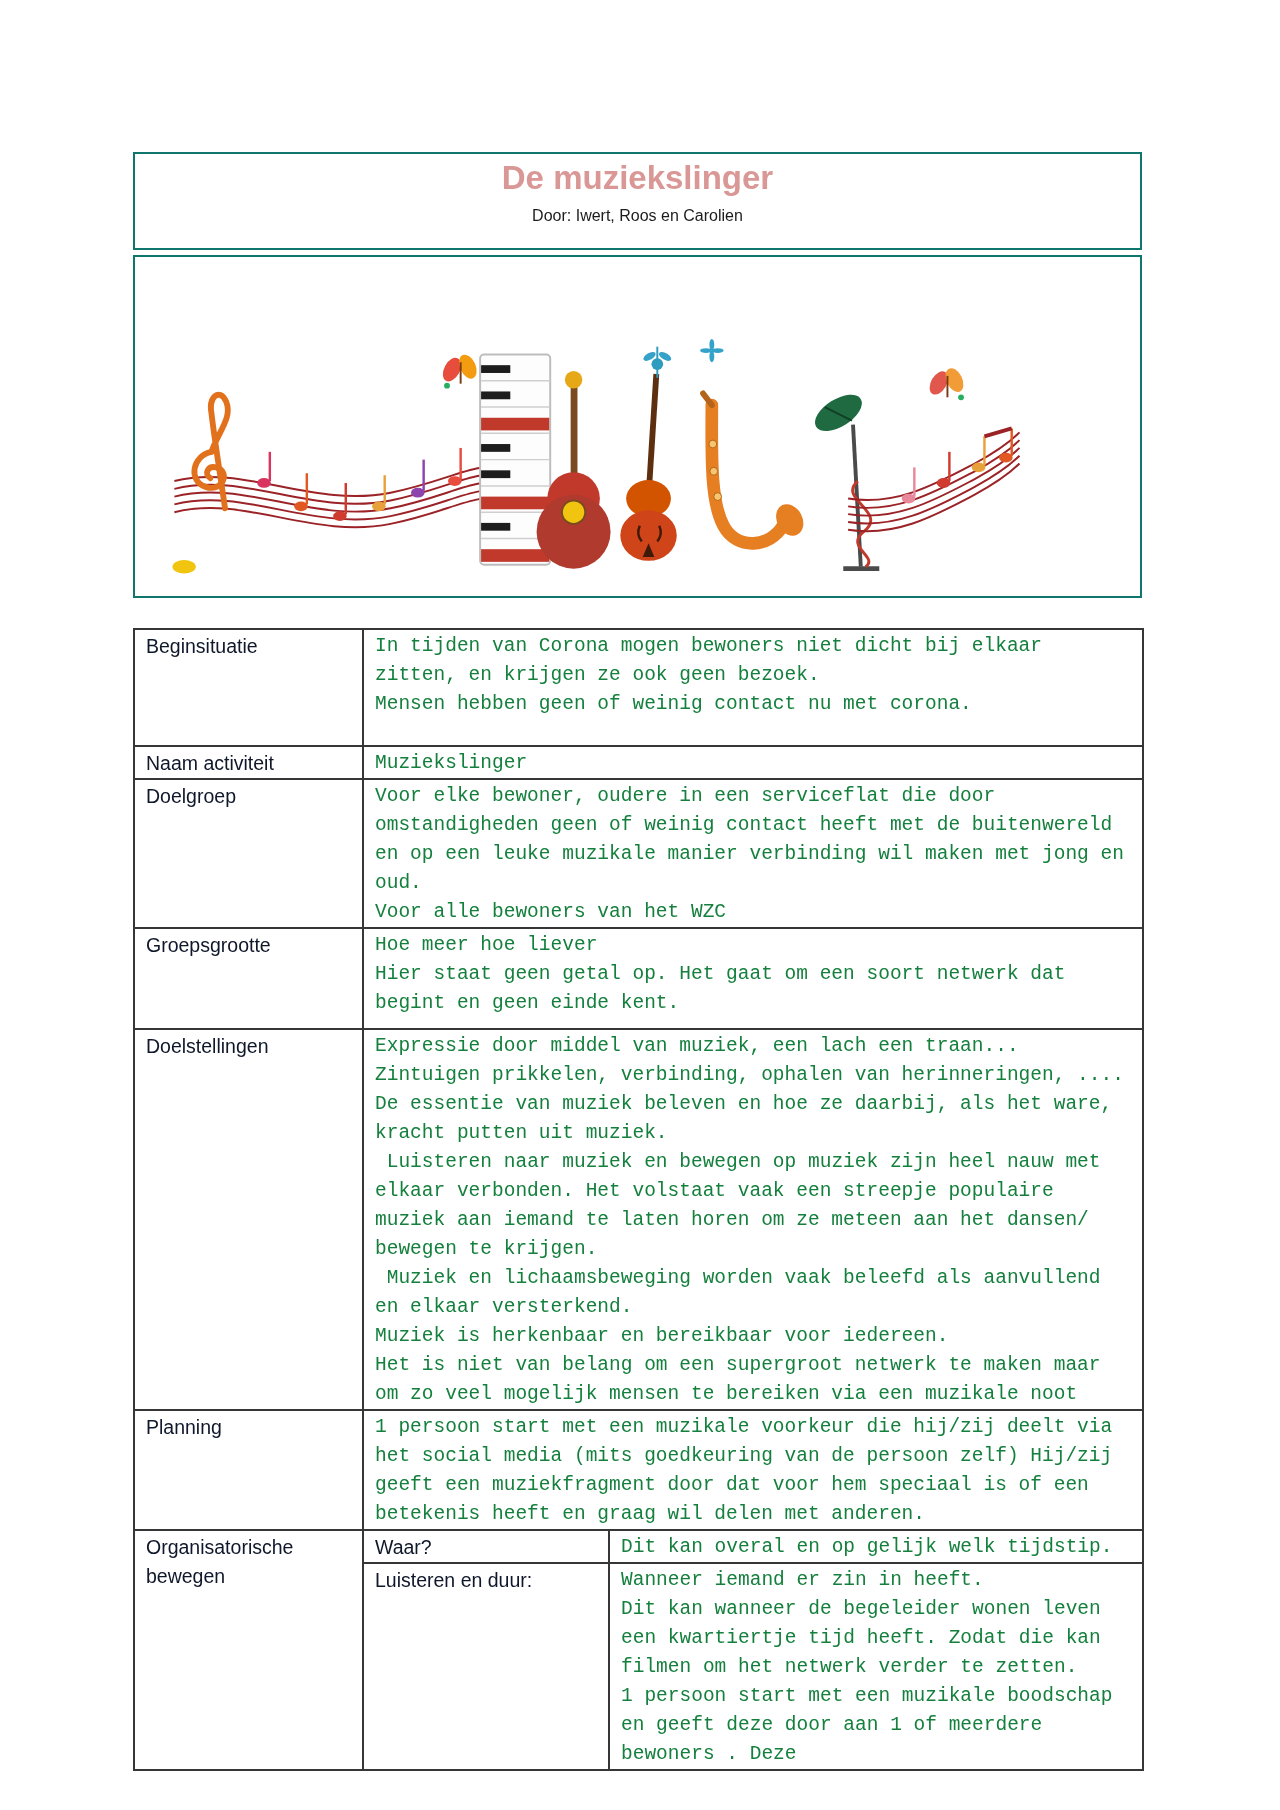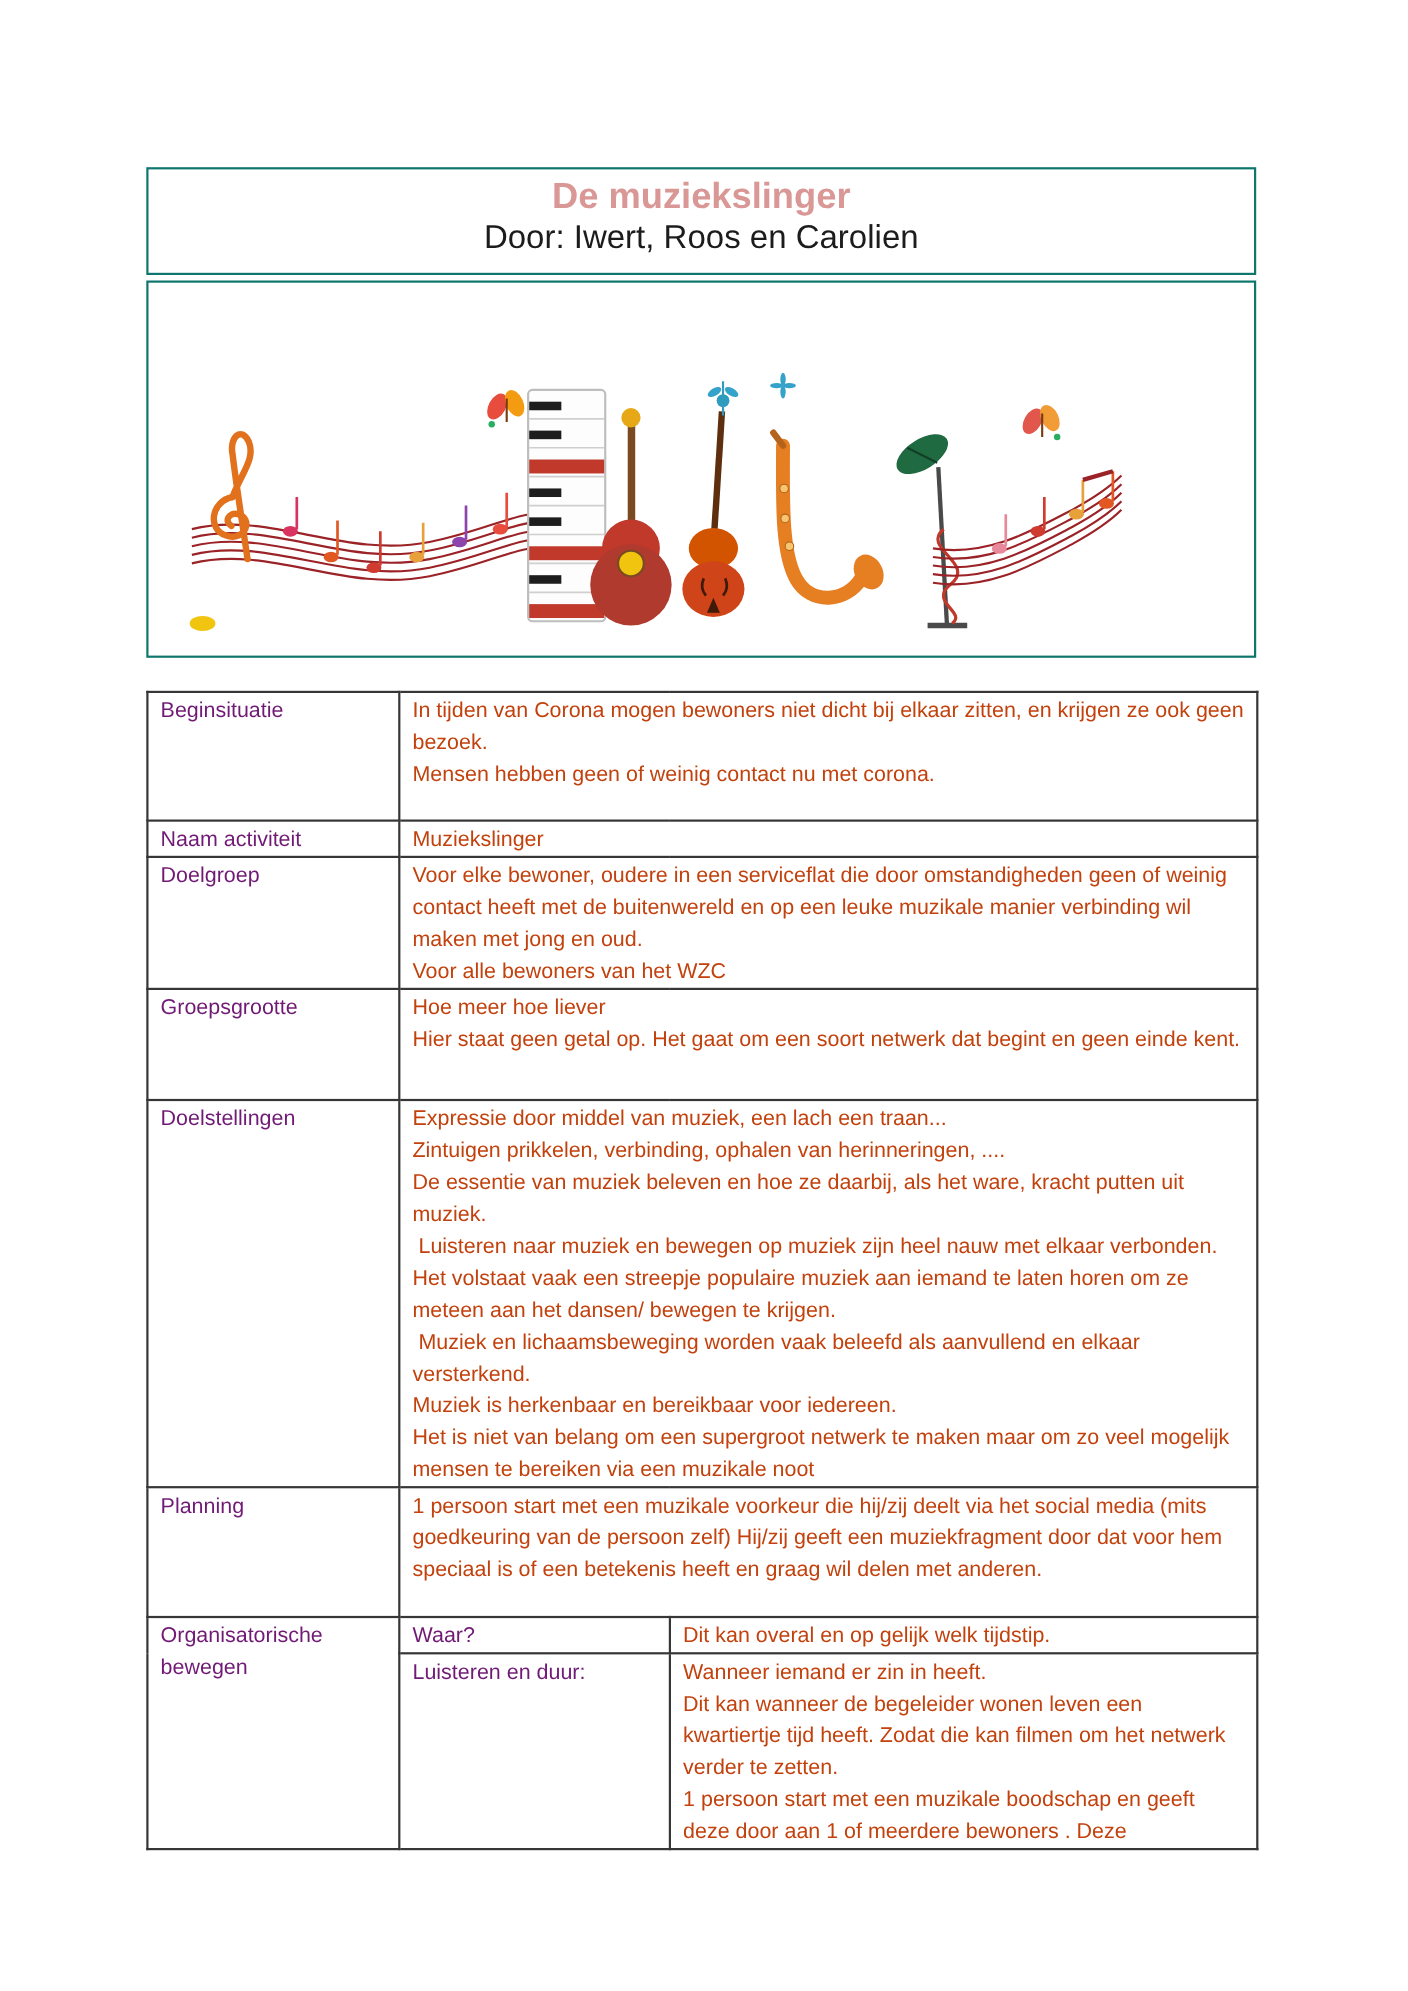--- a/index.html
+++ b/index.html
@@ -16,42 +16,42 @@
     box-sizing:border-box;border:2px solid #0f766e;background:#fff;
   }
   .header-box{top:152px;height:98px;text-align:center;}
   .doc-title{
     margin:4px 0 0 0;
     font-size:33px;font-weight:bold;color:#d99795;
     line-height:40px;
   }
   .doc-subtitle{
     margin:2px 0 0 0;
-    font-size:30px;font-weight:normal;color:#1c1c1c;
+    font-size:16px;font-weight:normal;color:#1c1c1c;
     line-height:32px;
     text-align:center;
   }
   .image-box{
     top:255px;height:343px;
     display:flex;align-items:flex-end;justify-content:flex-start;
     padding-left:30px;padding-bottom:3px;
   }
   table.activity{
     position:absolute;left:133px;top:628px;width:1009px;
     border-collapse:collapse;table-layout:fixed;
     font-size:19.5px;line-height:29px;
   }
   table.activity td{
     border:2px solid #363636;
     vertical-align:top;
     padding:2px 10px 0 11px;
     box-sizing:border-box;
   }
-  td.label{color:#701a75;white-space:pre-wrap;margin-top:29px;}
-  td.content{color:#c2410c;white-space:pre-wrap;}
+  td.label{color:#0f172a;white-space:pre-wrap;margin-top:29px;}
+  td.content{color:#15803d;white-space:pre-wrap;font-family:Liberation Mono, monospace;}
 </style>
 </head>
 <body>
 
 <div class="page">
 
   <div class="box header-box">
     <div class="doc-title">De muziekslinger</div>
     <div class="doc-subtitle">Door: Iwert, Roos en Carolien</div>
   </div>

